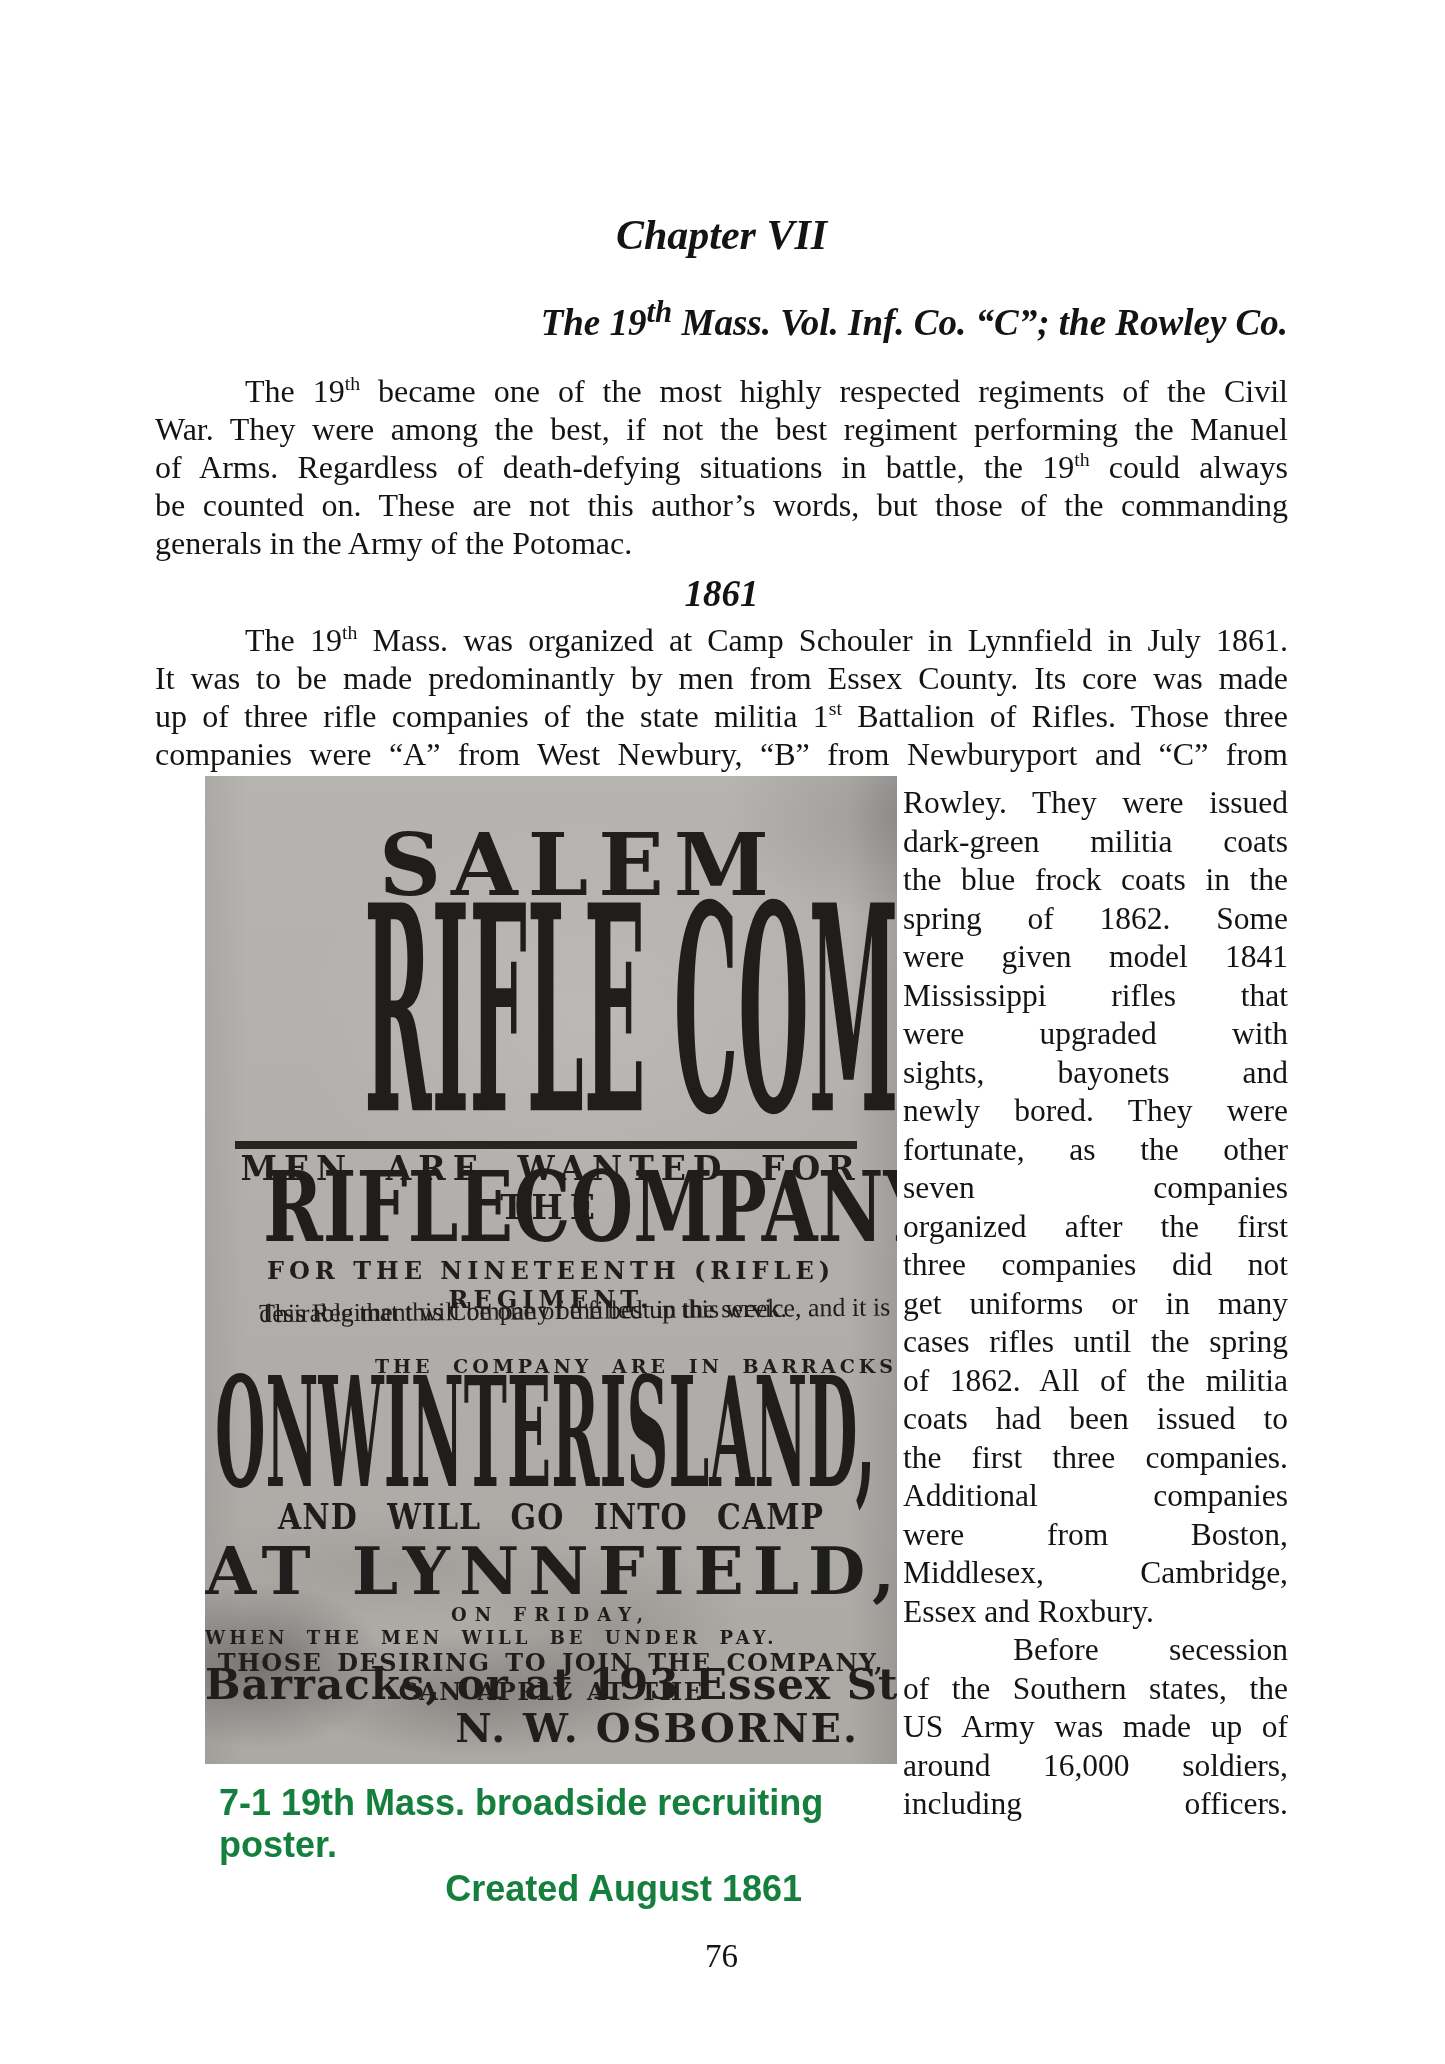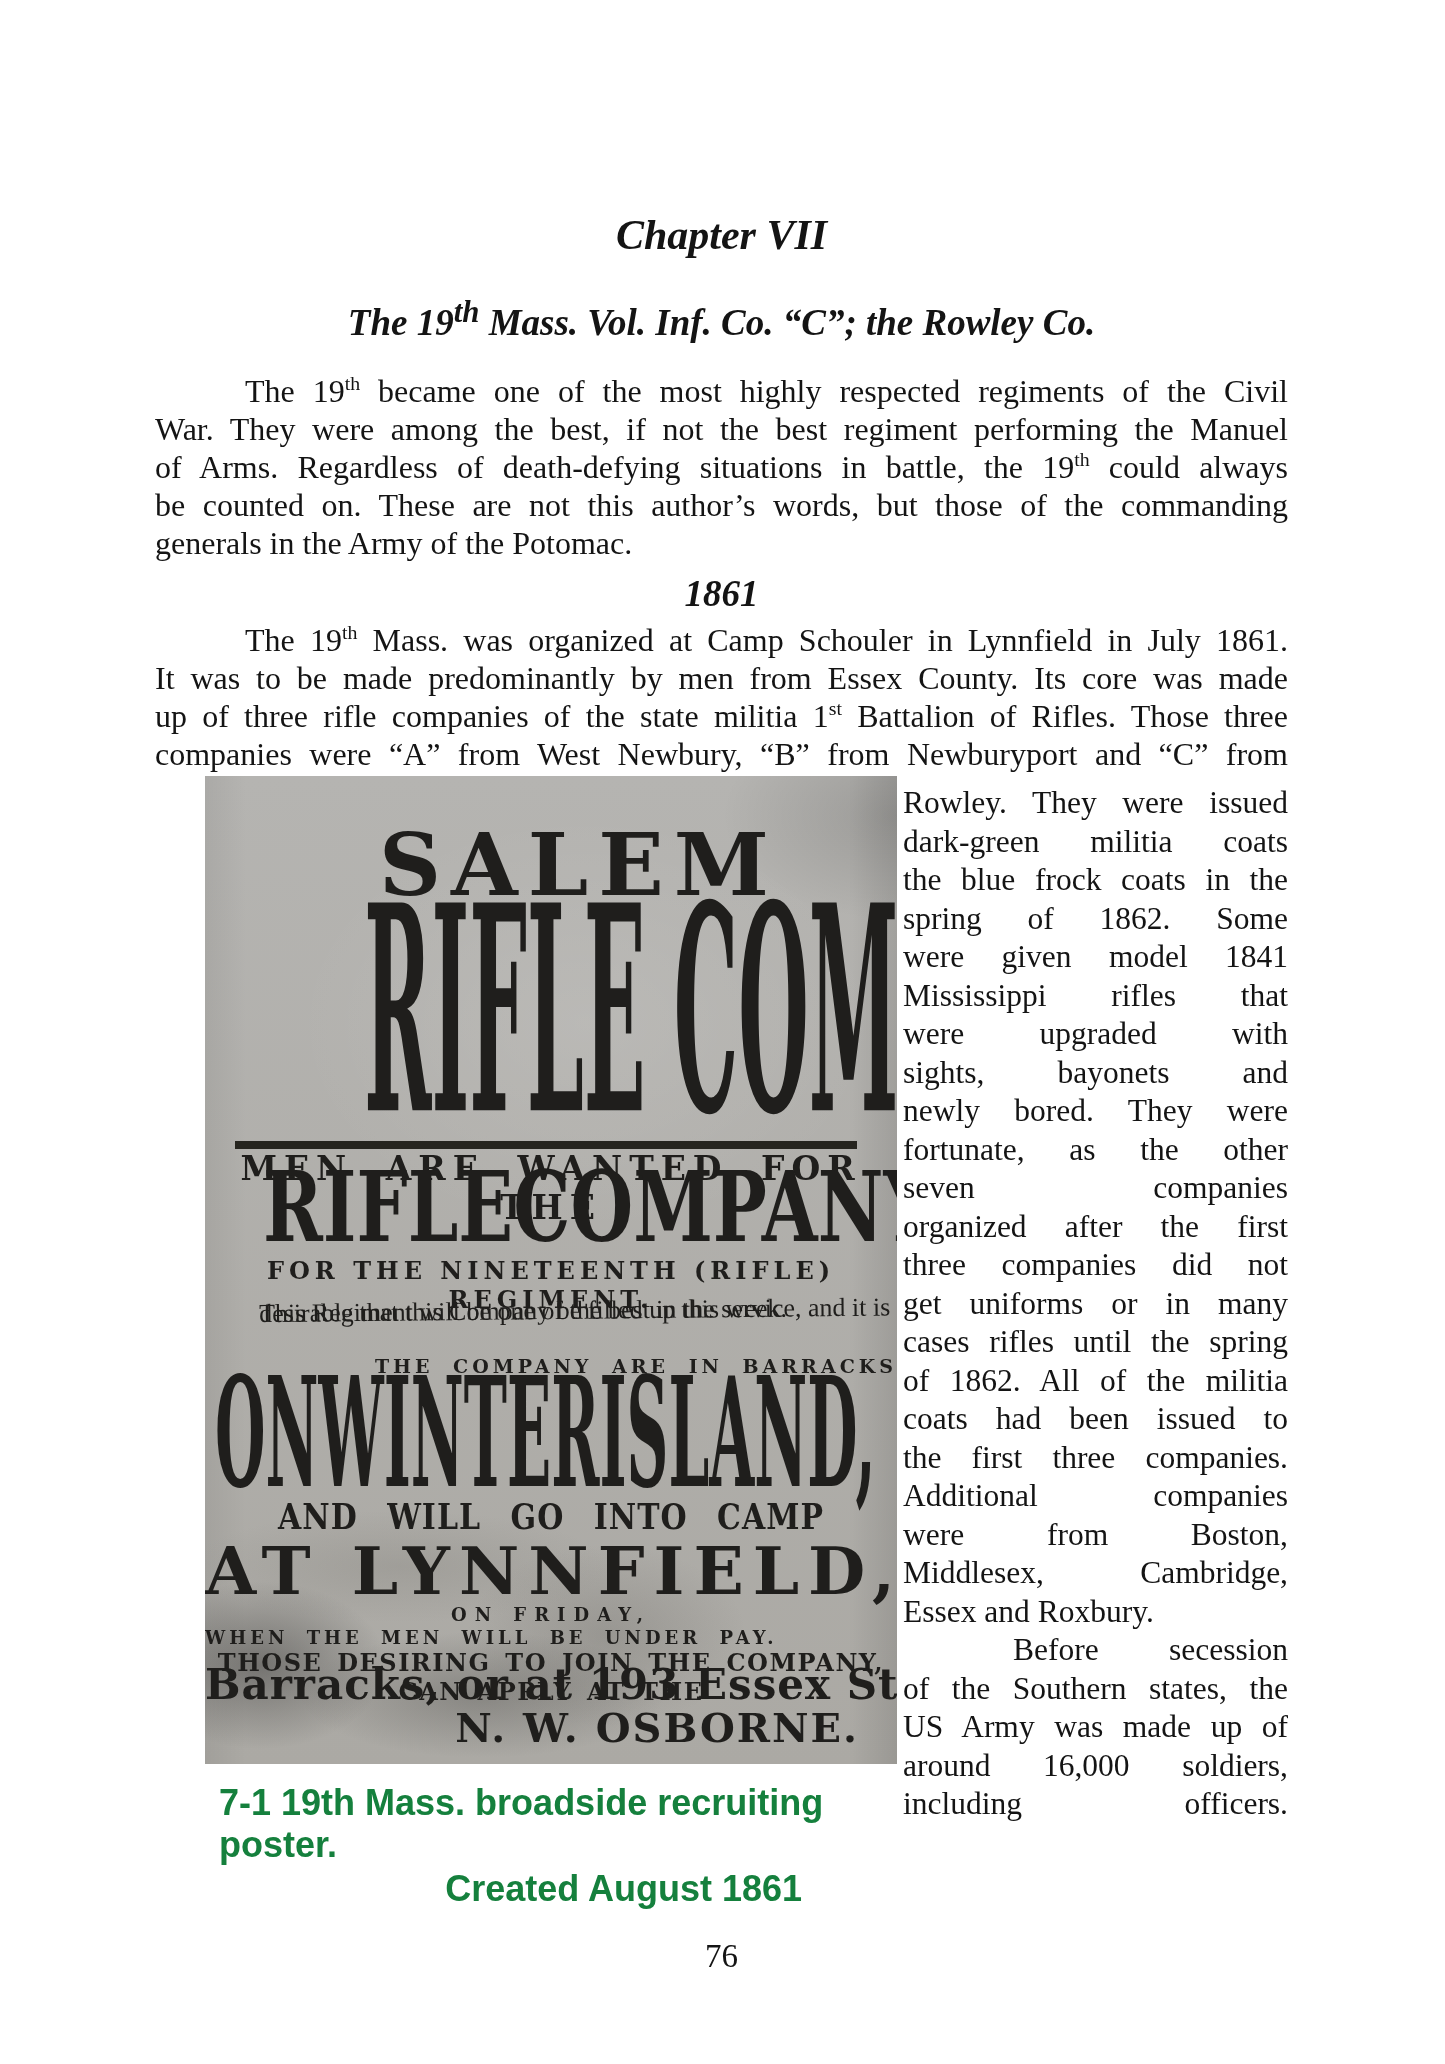--- a/index.html
+++ b/index.html
@@ -2,21 +2,21 @@
 <html><head>
 <meta charset="utf-8">
 <style>
   html,body{margin:0;padding:0;background:#ffffff;}
   body{
     position:relative;width:1445px;height:2064px;overflow:hidden;
     font-family:"Liberation Serif",serif;color:#141414;
   }
   .content{position:absolute;left:155px;top:0;width:1133px;}
   .chapter-title{margin-top:213px;text-align:center;font-size:42px;line-height:45px;font-weight:bold;font-style:italic;}
-  .chapter-subtitle{margin-top:34px;text-align:center;font-size:37px;line-height:41px;font-weight:bold;font-style:italic;}
+  .chapter-subtitle{margin-top:34px;text-align:right;font-size:37px;line-height:41px;font-weight:bold;font-style:italic;}
   .para{font-size:32px;line-height:38px;}
   .para-1{margin-top:29px;}
   .year-heading{margin-top:12px;text-align:center;font-size:37px;line-height:40px;font-weight:bold;font-style:italic;}
   .para-2{margin-top:7px;}
   .tline{text-align:justify;text-align-last:justify;white-space:nowrap;}
   .tline.nojust{text-align:left;text-align-last:left;}
   .tline.ind{text-indent:90px;}
   .tline sup{font-size:0.62em;line-height:0;vertical-align:super;}
   .cols{margin-top:3px;display:flex;justify-content:space-between;align-items:flex-start;}
   .col-left{width:742px;}

